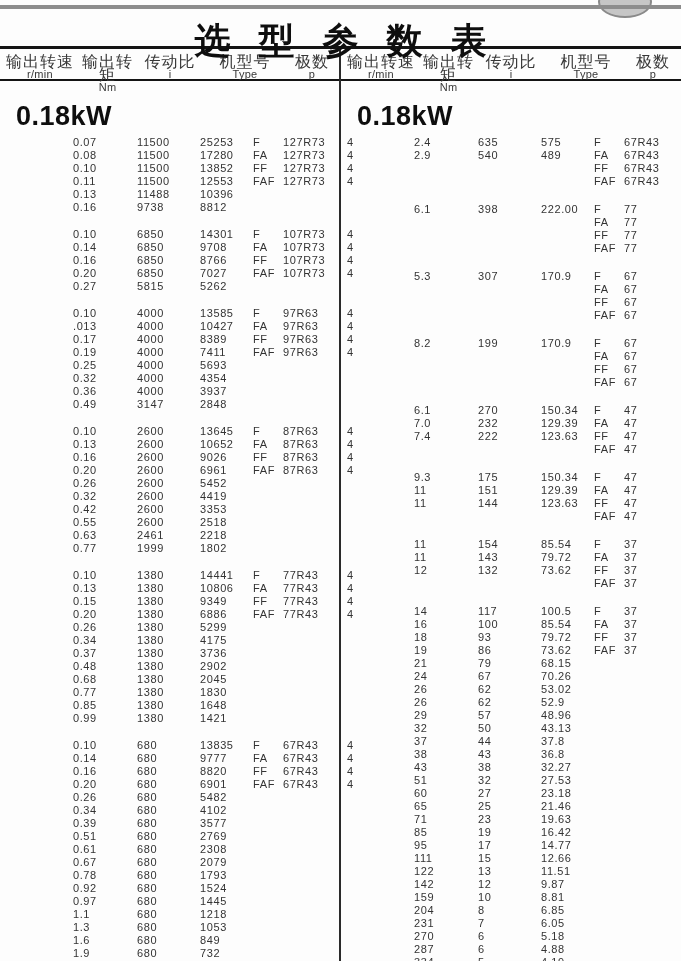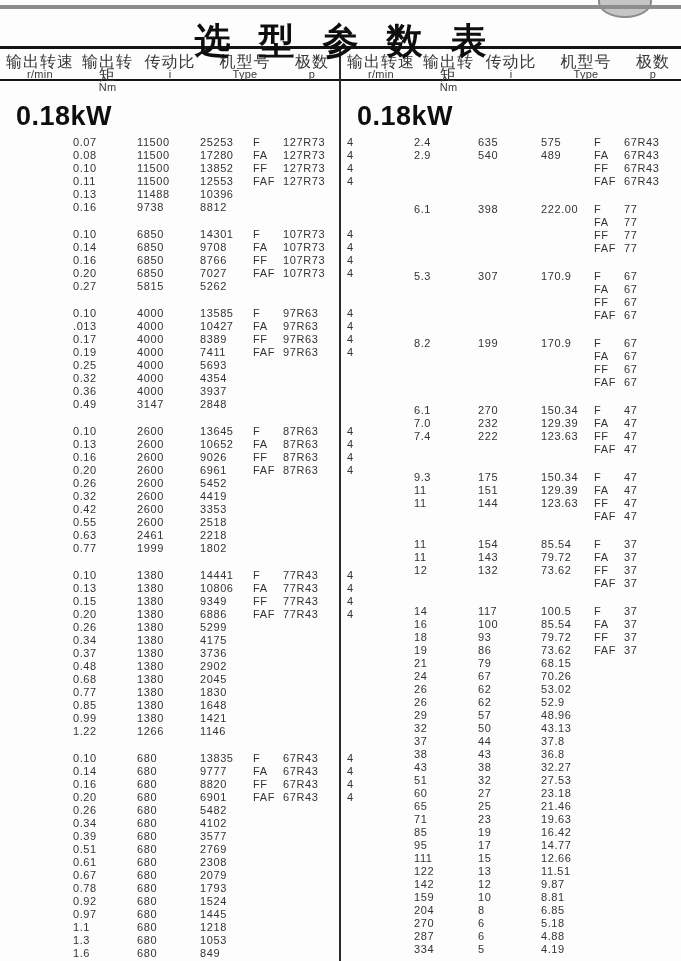--- a/index.html
+++ b/index.html
@@ -416,28 +416,20 @@
               <div class="c c5"></div>
             </div>
             <div class="row">
               <div class="c c0">0.99</div>
               <div class="c c1">1380</div>
               <div class="c c2">1421</div>
               <div class="c c3"></div>
               <div class="c c4"></div>
               <div class="c c5"></div>
             </div>
-            <div class="row">
-              <div class="c c0">1.22</div>
-              <div class="c c1">1266</div>
-              <div class="c c2">1146</div>
-              <div class="c c3"></div>
-              <div class="c c4"></div>
-              <div class="c c5"></div>
-            </div>
           </div>
           <div class="block">
             <div class="row">
               <div class="c c0">0.10</div>
               <div class="c c1">680</div>
               <div class="c c2">13835</div>
               <div class="c c3">F</div>
               <div class="c c4">67R43</div>
               <div class="c c5">4</div>
             </div>
@@ -1022,20 +1014,28 @@
             </div>
             <div class="row">
               <div class="c c0">204</div>
               <div class="c c1">8</div>
               <div class="c c2">6.85</div>
               <div class="c c3"></div>
               <div class="c c4"></div>
               <div class="c c5"></div>
             </div>
             <div class="row">
+              <div class="c c0">231</div>
+              <div class="c c1">7</div>
+              <div class="c c2">6.05</div>
+              <div class="c c3"></div>
+              <div class="c c4"></div>
+              <div class="c c5"></div>
+            </div>
+            <div class="row">
               <div class="c c0">270</div>
               <div class="c c1">6</div>
               <div class="c c2">5.18</div>
               <div class="c c3"></div>
               <div class="c c4"></div>
               <div class="c c5"></div>
             </div>
             <div class="row">
               <div class="c c0">287</div>
               <div class="c c1">6</div>

